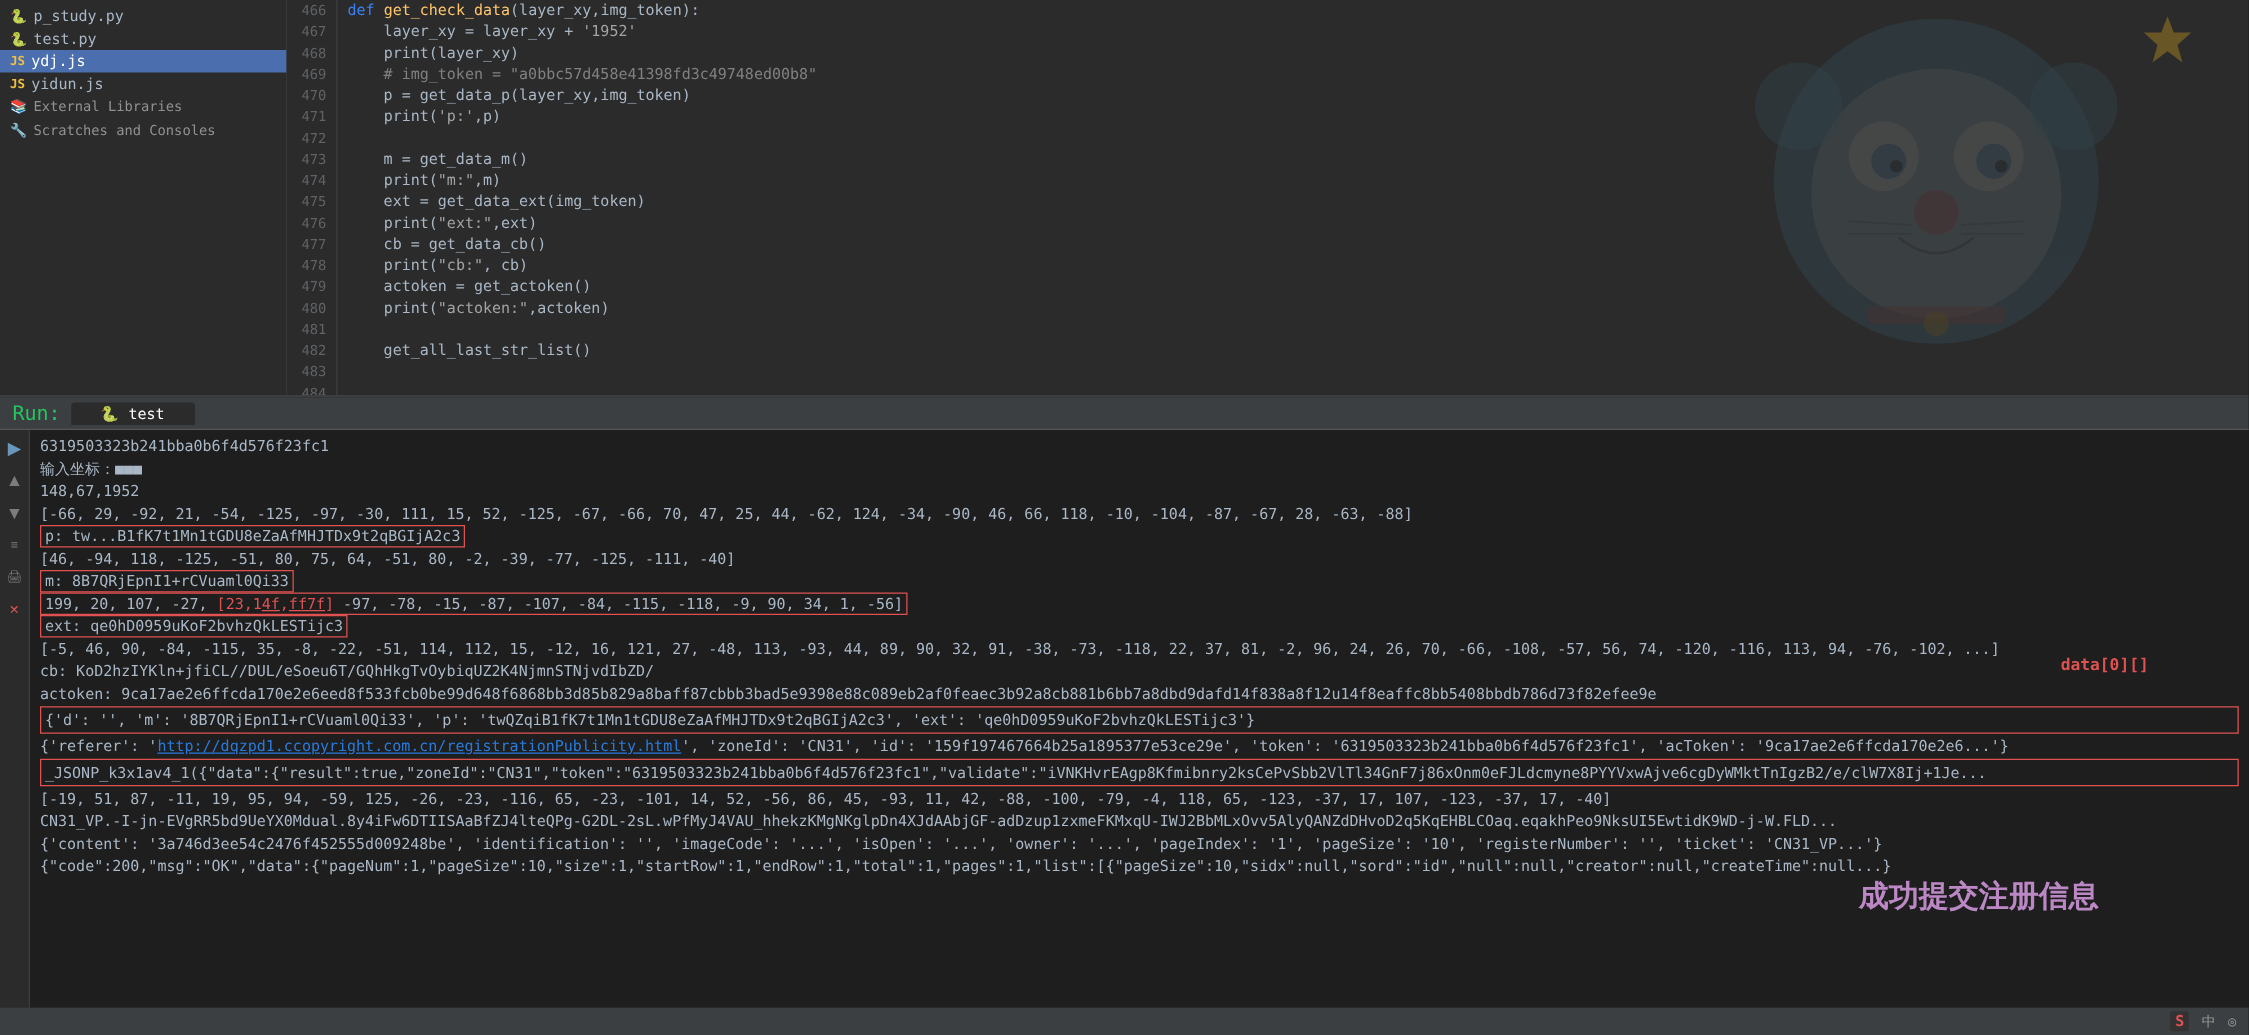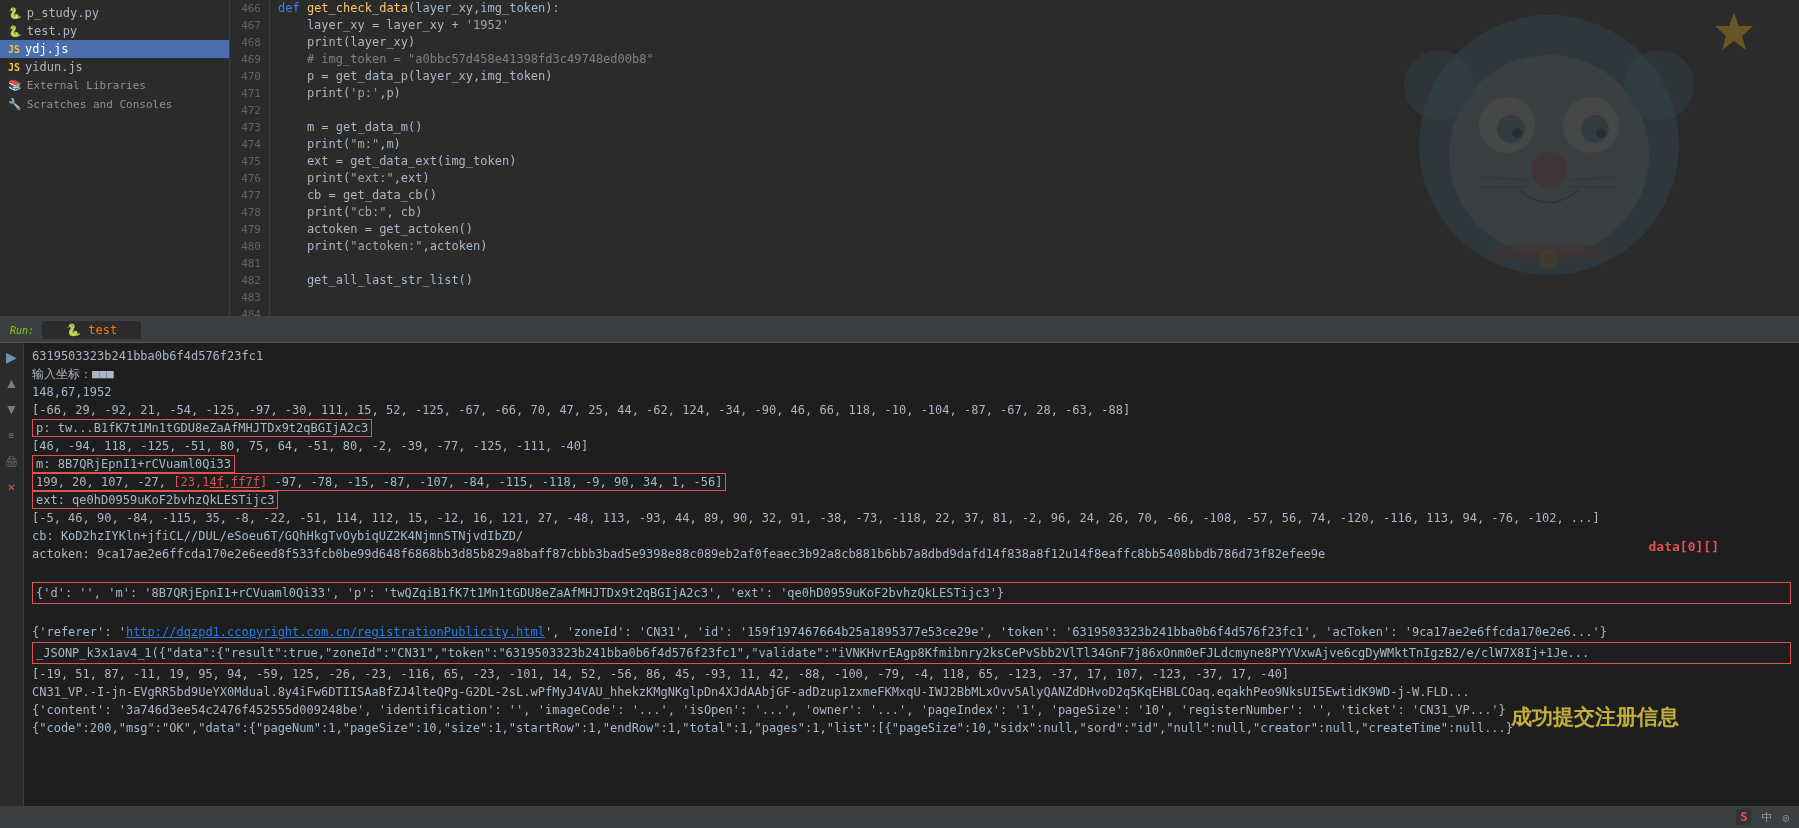--- a/index.html
+++ b/index.html
@@ -178,27 +178,26 @@
       align-items: center;
       background: #3c3f41;
       padding: 3px 10px;
       font-size: 12px;
       color: #a9b7c6;
       gap: 8px;
       border-bottom: 1px solid #555;
     }
 
     .run-panel-header .run-label {
-      color: #84cc16;
-      font-size: 10px;
-      font-style: italic;
+      color: #22c55e;
+      font-size: 16px;
     }
 
     .run-panel-header .tab-active {
-      color: #f97316;
+      color: #ffffff;
       background: #2b2b2b;
       padding: 2px 24px;
       border-radius: 3px 3px 0 0;
     }
 
     .run-btn {
       background: none;
       border: none;
       cursor: pointer;
       color: #a9b7c6;
@@ -445,31 +444,31 @@
           <span class="out-line">148,67,1952</span>
           <span class="out-line">[-66, 29, -92, 21, -54, -125, -97, -30, 111, 15, 52, -125, -67, -66, 70, 47, 25, 44, -62, 124, -34, -90, 46, 66, 118, -10, -104, -87, -67, 28, -63, -88]</span>
           <span class="out-line"><span class="red-box">p: tw...B1fK7t1Mn1tGDU8eZaAfMHJTDx9t2qBGIjA2c3</span></span>
           <span class="out-line">[46, -94, 118, -125, -51, 80, 75, 64, -51, 80, -2, -39, -77, -125, -111, -40]</span>
           <span class="out-line"><span class="red-box">m: 8B7QRjEpnI1+rCVuaml0Qi33</span></span>
           <span class="out-line"><span class="red-box">199, 20, 107, -27, <span style="color:#e05252;">[23,1<u>4f</u>,<u>ff7f</u>]</span> -97, -78, -15, -87, -107, -84, -115, -118, -9, 90, 34, 1, -56]</span></span>
           <span class="out-line"><span class="red-box">ext: qe0hD0959uKoF2bvhzQkLESTijc3</span></span>
           <span class="out-line">[-5, 46, 90, -84, -115, 35, -8, -22, -51, 114, 112, 15, -12, 16, 121, 27, -48, 113, -93, 44, 89, 90, 32, 91, -38, -73, -118, 22, 37, 81, -2, 96, 24, 26, 70, -66, -108, -57, 56, 74, -120, -116, 113, 94, -76, -102, ...]</span>
           <span class="out-line">cb: KoD2hzIYKln+jfiCL//DUL/eSoeu6T/GQhHkgTvOybiqUZ2K4NjmnSTNjvdIbZD/</span>
           <span class="out-line">actoken: 9ca17ae2e6ffcda170e2e6eed8f533fcb0be99d648f6868bb3d85b829a8baff87cbbb3bad5e9398e88c089eb2af0feaec3b92a8cb881b6bb7a8dbd9dafd14f838a8f12u14f8eaffc8bb5408bbdb786d73f82efee9e</span>
-          <span class="out-line" style="border:1.5px solid #e05252;display:block;padding:1px 3px;margin:19px 0;">{'d': '', 'm': '8B7QRjEpnI1+rCVuaml0Qi33', 'p': 'twQZqiB1fK7t1Mn1tGDU8eZaAfMHJTDx9t2qBGIjA2c3', 'ext': 'qe0hD0959uKoF2bvhzQkLESTijc3'}</span>
+          <span class="out-line" style="border:1.5px solid #e05252;display:block;padding:1px 3px;margin:1px 0;">{'d': '', 'm': '8B7QRjEpnI1+rCVuaml0Qi33', 'p': 'twQZqiB1fK7t1Mn1tGDU8eZaAfMHJTDx9t2qBGIjA2c3', 'ext': 'qe0hD0959uKoF2bvhzQkLESTijc3'}</span>
           <span class="out-line">{'referer': '<span style="color:#287bde;text-decoration:underline;">http://dqzpd1.ccopyright.com.cn/registrationPublicity.html</span>', 'zoneId': 'CN31', 'id': '159f197467664b25a1895377e53ce29e', 'token': '6319503323b241bba0b6f4d576f23fc1', 'acToken': '9ca17ae2e6ffcda170e2e6...'}</span>
           <span class="out-line" style="border:1.5px solid #e05252;display:block;padding:1px 3px;margin:1px 0;">_JSONP_k3x1av4_1({"data":{"result":true,"zoneId":"CN31","token":"6319503323b241bba0b6f4d576f23fc1","validate":"iVNKHvrEAgp8Kfmibnry2ksCePvSbb2VlTl34GnF7j86xOnm0eFJLdcmyne8PYYVxwAjve6cgDyWMktTnIgzB2/e/clW7X8Ij+1Je...</span>
           <span class="out-line">[-19, 51, 87, -11, 19, 95, 94, -59, 125, -26, -23, -116, 65, -23, -101, 14, 52, -56, 86, 45, -93, 11, 42, -88, -100, -79, -4, 118, 65, -123, -37, 17, 107, -123, -37, 17, -40]</span>
           <span class="out-line">CN31_VP.-I-jn-EVgRR5bd9UeYX0Mdual.8y4iFw6DTIISAaBfZJ4lteQPg-G2DL-2sL.wPfMyJ4VAU_hhekzKMgNKglpDn4XJdAAbjGF-adDzup1zxmeFKMxqU-IWJ2BbMLxOvv5AlyQANZdDHvoD2q5KqEHBLCOaq.eqakhPeo9NksUI5EwtidK9WD-j-W.FLD...</span>
           <span class="out-line">{'content': '3a746d3ee54c2476f452555d009248be', 'identification': '', 'imageCode': '...', 'isOpen': '...', 'owner': '...', 'pageIndex': '1', 'pageSize': '10', 'registerNumber': '', 'ticket': 'CN31_VP...'}</span>
           <span class="out-line">{"code":200,"msg":"OK","data":{"pageNum":1,"pageSize":10,"size":1,"startRow":1,"endRow":1,"total":1,"pages":1,"list":[{"pageSize":10,"sidx":null,"sord":"id","null":null,"creator":null,"createTime":null...}</span>
 
-          <div style="position:absolute;right:80px;top:195px;color:#e05252;font-size:13px;font-weight:bold;pointer-events:none;z-index:10;">data[0][]</div>
-
-          <div style="position:absolute;right:120px;bottom:80px;color:#fde047;font-size:21px;font-weight:bold;opacity:0.75;pointer-events:none;">成功提交注册信息</div>
+          <div style="position:absolute;right:80px;top:180px;color:#e05252;font-size:13px;font-weight:bold;pointer-events:none;z-index:10;">data[0][]</div>
+
+          <div style="position:absolute;right:120px;bottom:80px;color:#f0abfc;font-size:24px;font-weight:bold;opacity:0.75;pointer-events:none;">成功提交注册信息</div>
         </div>
       </div>
     </div>
   </div>
 
   <div class="status-bar">
     <span class="sogu">S</span>
     <span>中</span>
     <span>◎</span>
   </div>

